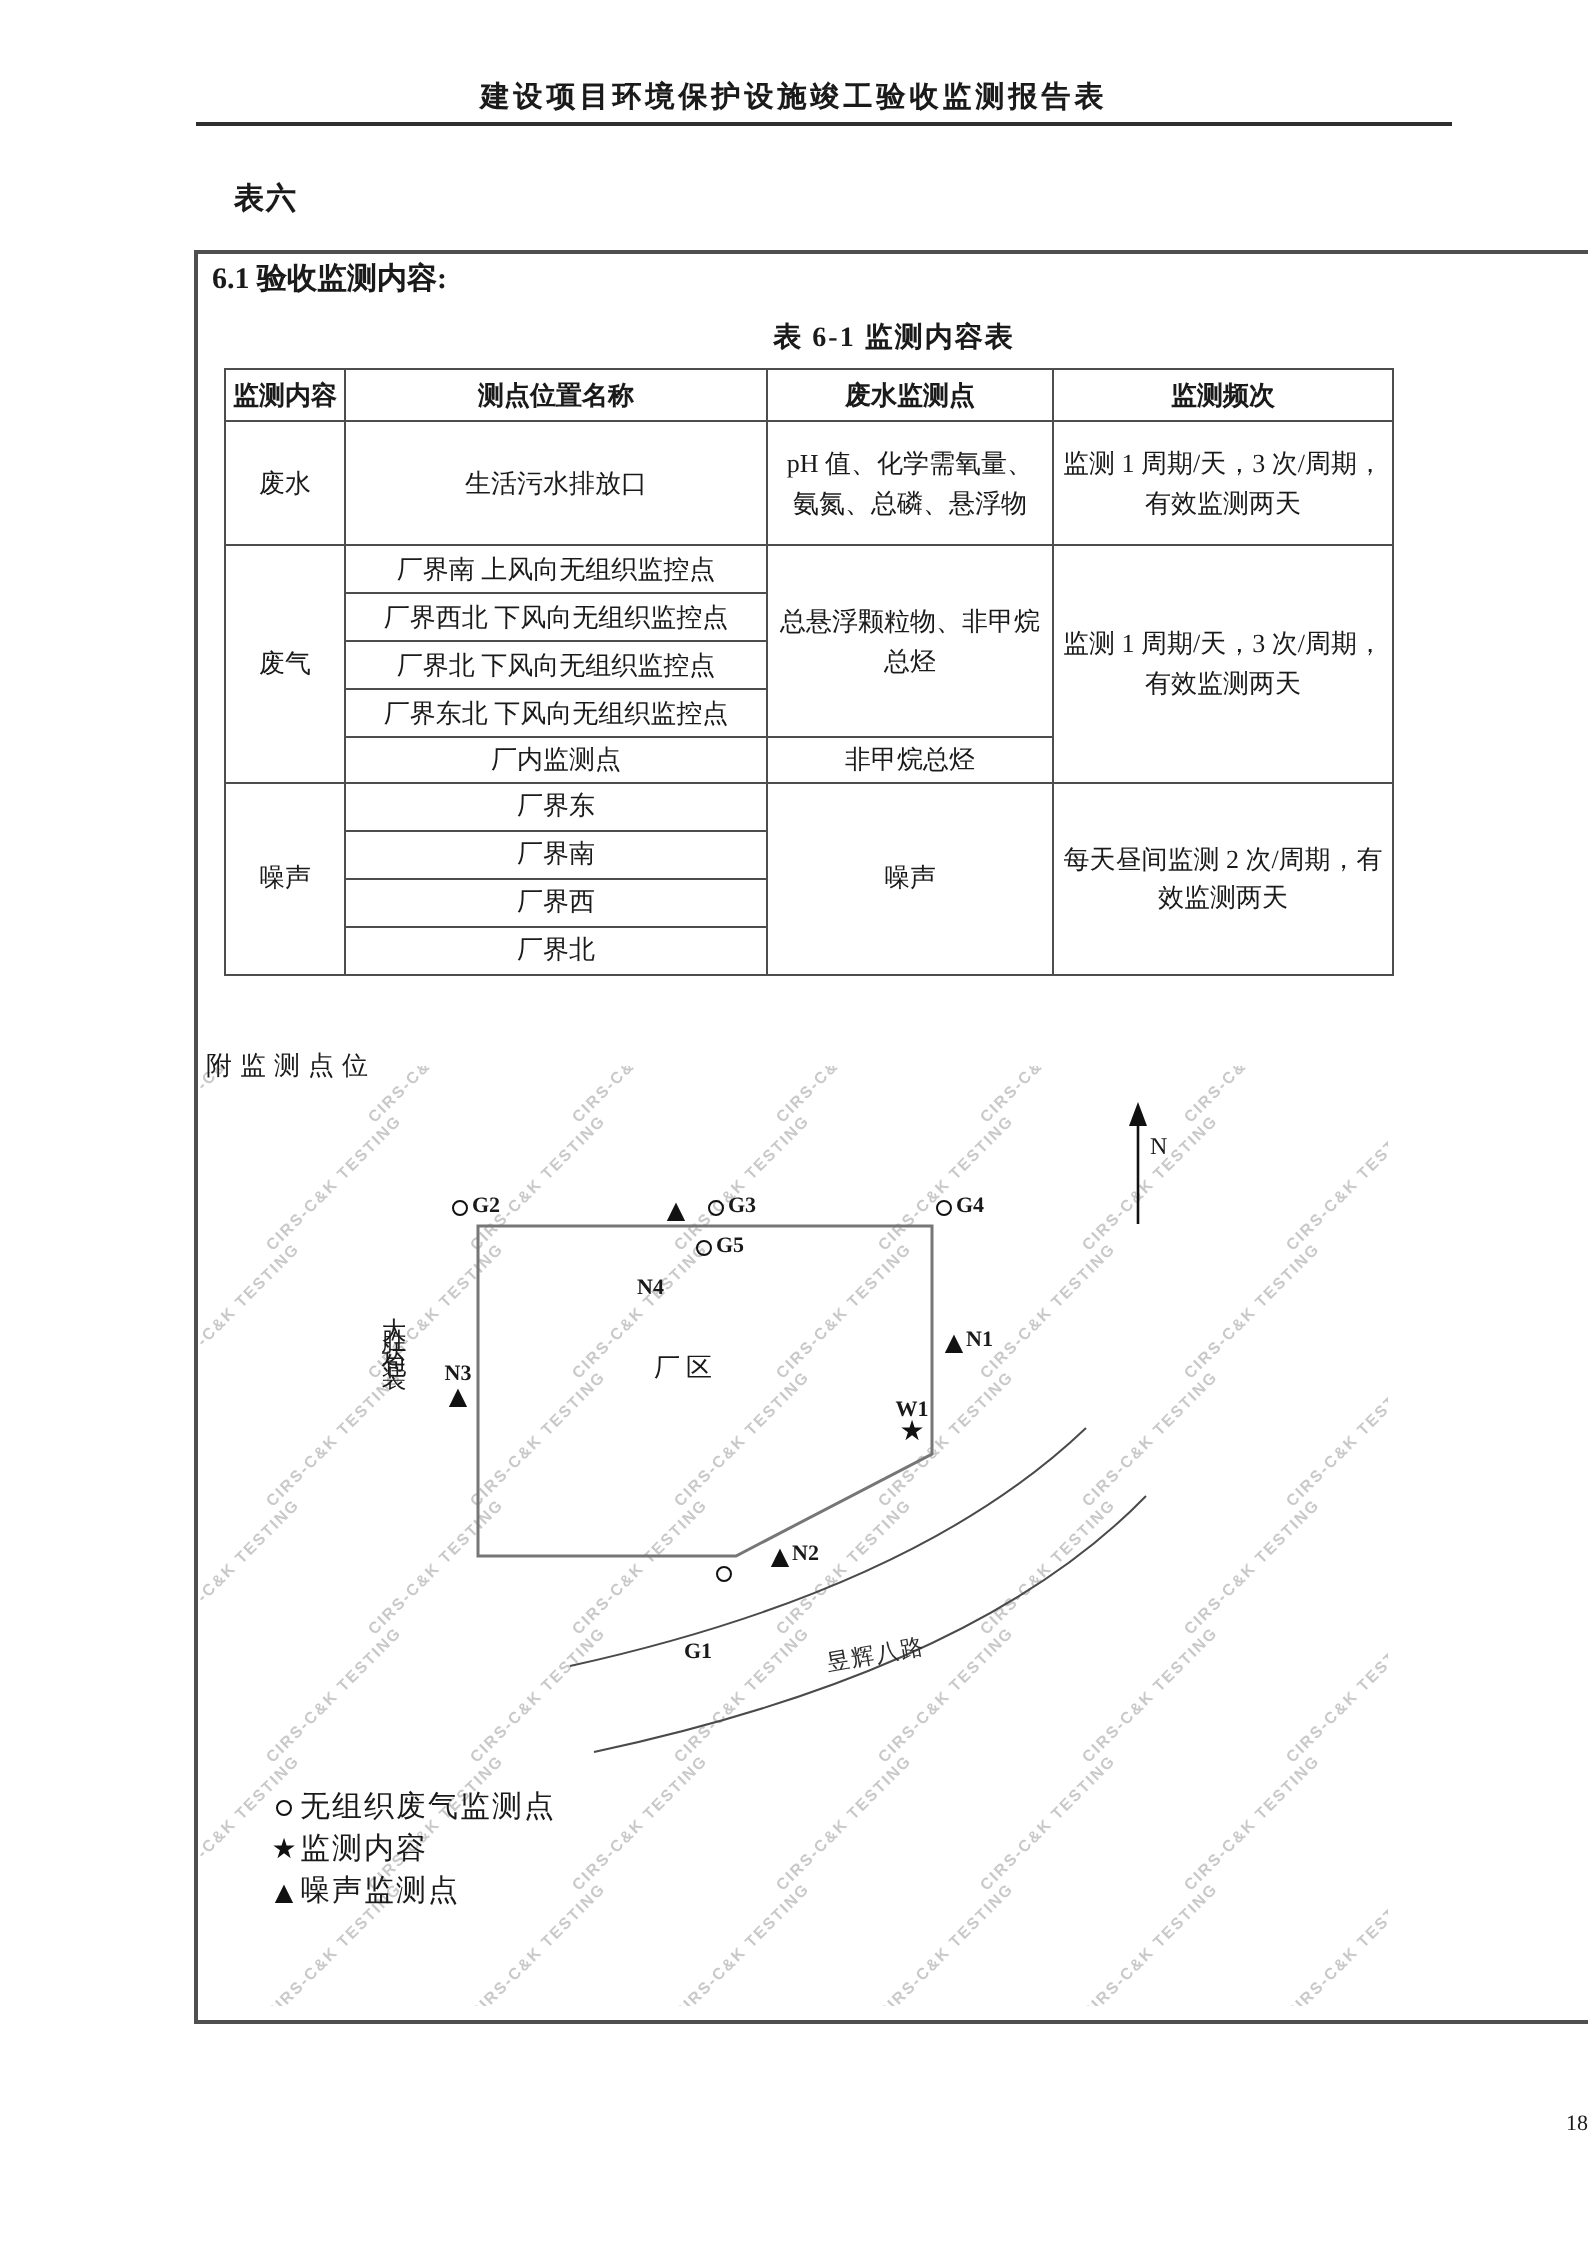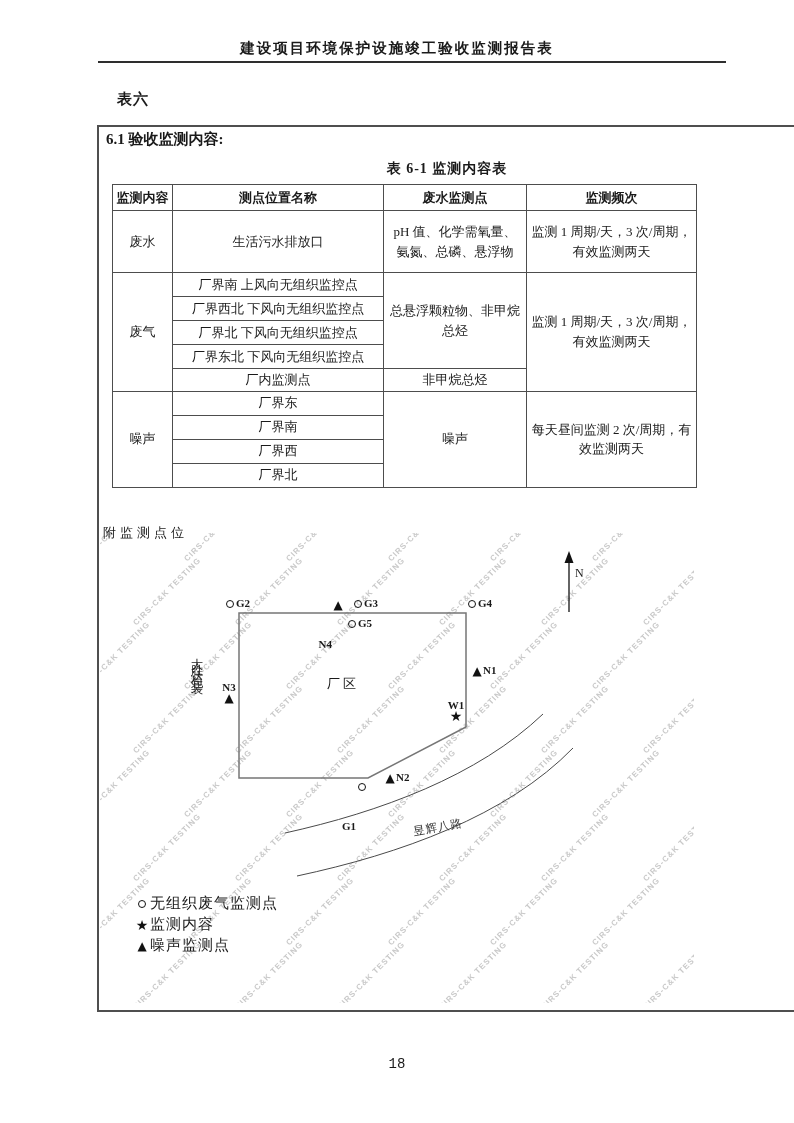--- a/index.html
+++ b/index.html
@@ -50,21 +50,21 @@
   .neighbor-label{position:absolute;left:188px;top:648px;writing-mode:vertical-rl;
                   font-size:12.5px;letter-spacing:6px;z-index:2;}
   .road-label{position:absolute;left:413px;top:820px;font-size:11.5px;letter-spacing:1px;
               transform:rotate(-10deg);color:#2e2e2e;z-index:2;}
 
   .legend{position:absolute;left:134px;top:893px;z-index:2;}
   .legend-row{display:flex;align-items:center;height:21px;}
   .legend-marker{display:inline-flex;width:16px;justify-content:center;color:#111;line-height:1;}
   .legend-label{font-size:15px;letter-spacing:1px;}
 
-  .page-number{position:absolute;left:0;right:0;top:1056px;text-align:center;font-size:14px;font-family:Liberation Mono, monospace;}
+  .page-number{position:absolute;left:0;right:0;top:1056px;text-align:right;font-size:11px;}
 </style>
 </head>
 <body>
 
 <div class="page">
 
   <div class="header-title">建设项目环境保护设施竣工验收监测报告表</div>
   <div class="header-rule"></div>
 
   <div class="form-label">表六</div>

